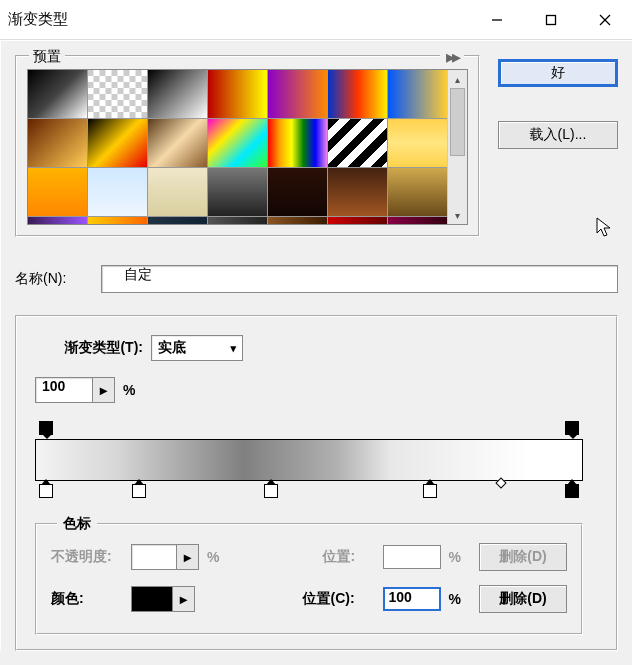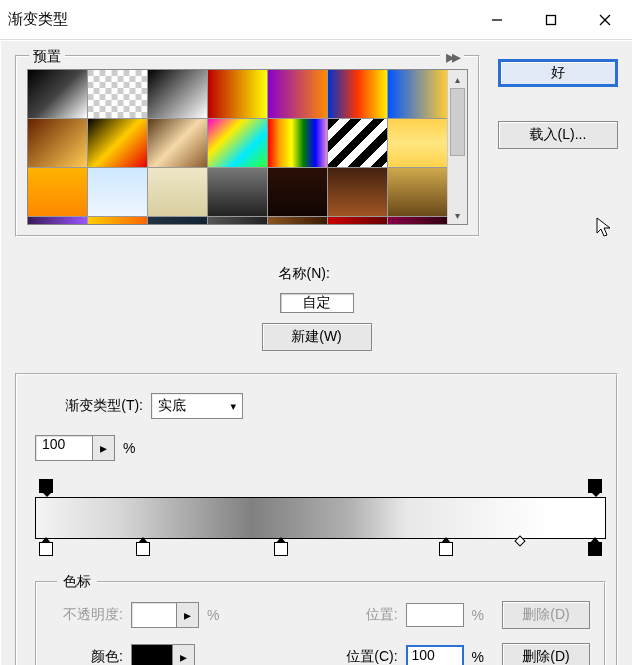--- a/index.html
+++ b/index.html
@@ -125,36 +125,36 @@
   .btn.primary {
     border: 3px solid #2a6fd6;
     background: #e1e9f6;
   }
   .btn.disabled { color: #999; }
   .name-row {
     display: flex;
     align-items: center;
     gap: 10px;
     margin-top: 28px;
-    flex-direction: column;
   }
   .name-label { width: 76px; }
   .name-input {
     flex: 1;
     height: 28px;
     border: 1px solid #888;
     background: #fff;
     padding: 0 22px;
     box-shadow: inset 1px 1px 1px #ccc;
   }
   .group-box {
     border: 2px groove #fff;
     margin-top: 22px;
     position: relative;
-    padding: 18px 10px 14px 18px;
+    padding: 18px 33px 14px 18px;
+    font-weight: bold;
   }
   .form-row {
     display: flex;
     align-items: center;
     gap: 8px;
     margin-bottom: 16px;
   }
   .lbl { text-align: right; }
   .lbl.w1 { width: 108px; }
   .select {
@@ -254,21 +254,21 @@
     top: -10px; left: 20px;
     background: #f0f0f0;
     padding: 0 6px;
   }
   .stops-row {
     display: flex;
     align-items: center;
     gap: 8px;
     margin-bottom: 14px;
   }
-  .stops-row .lbl-s { width: 72px; text-align: right; }
+  .stops-row .lbl-s { width: 72px; text-align: left; }
   .color-swatch-input {
     display: flex;
     border: 1px solid #888;
   }
   .swatch-color {
     width: 40px; height: 24px;
     background: #000;
   }
   .swatch-btn {
     width: 22px; height: 24px;
@@ -377,21 +377,20 @@
         <svg width="18" height="22" viewBox="0 0 18 22">
             <path d="M1 1 L1 16 L5 12 L8 19 L11 18 L8 11 L14 11 Z" fill="#fff" stroke="#000" stroke-width="1"></path>
           </svg>
       </span>
     </div>
   </div>
 
   <div class="name-row">
     <span class="name-label">名称(N):</span>
     <div class="name-input">自定</div>
-    <div class="btn" style="width:110px">新建(W)</div>
   </div>
 
   <div class="group-box">
     <div class="form-row">
       <span class="lbl w1">渐变类型(T):</span>
       <div class="select">
         <span>实底</span>
         <span class="chev">▾</span>
       </div>
     </div>

